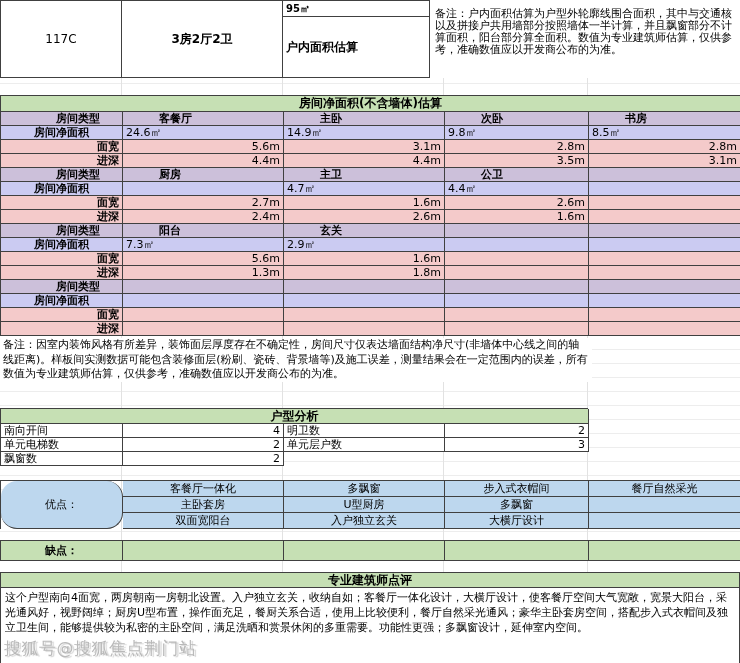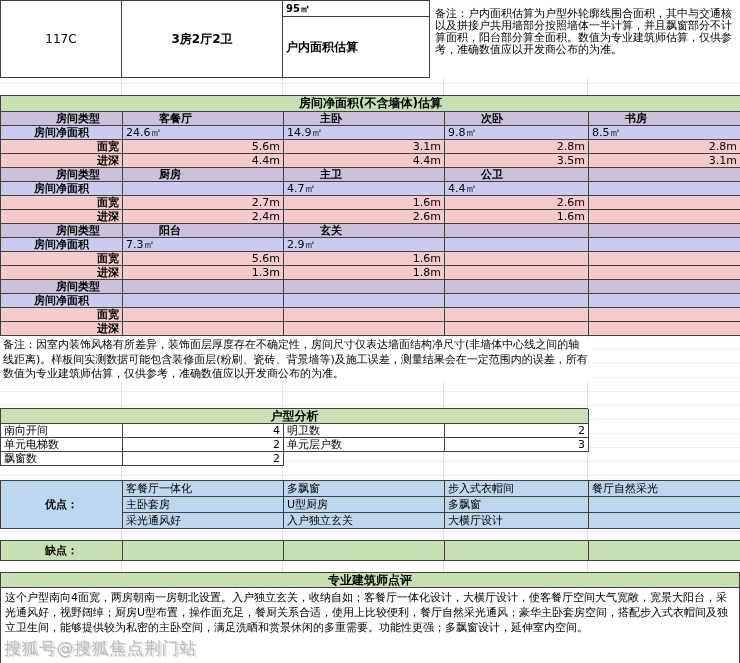--- a/index.html
+++ b/index.html
@@ -19,21 +19,21 @@
     font-size:11px; line-height:13px; padding:0 3px;
     overflow:hidden; white-space:nowrap;
   }
   .b { font-weight:bold; }
   .ctr { text-align:center; }
   .rt { text-align:right; }
   .bg-green { background:#c6e0b4; }
   .bg-lav   { background:#ccc0da;padding-left:36px; }
   .bg-per   { background:#cbcbf2; }
   .bg-pink  { background:#f4caca;text-align:right; }
-  .bg-blue  { background:#bdd7ee; }
+  .bg-blue  { background:#bdd7ee;text-align:center; }
   .bg-white { background:#fff; }
 
   
   .top { left:0; top:0; width:740px; height:78px; background:#fff;
          display:grid; grid-template-columns:122px 161px 147px 310px; grid-template-rows:17px 61px; }
   .c-unit  { grid-area:1/1/3/2; border:1px solid #404040; display:flex; align-items:center; justify-content:center; font-weight:normal; font-size:12px; }
   .c-layout{ grid-area:1/2/3/3; border:1px solid #404040; border-left:none; display:flex; align-items:center; justify-content:center; font-weight:bold; font-size:12px; }
   .c-area  { grid-area:1/3/2/4; border:1px solid #404040; border-left:none; font-size:10px; font-weight:bold; line-height:15px; padding:0 3px; }
   .c-arealabel { grid-area:2/3/3/4; border:1px solid #404040; border-left:none; border-top:none; display:flex; align-items:center; font-weight:bold; font-size:12px; padding:0 3px; }
   .c-note  { grid-area:1/4/3/5; padding:8px 6px 0 5px; font-size:11px; line-height:12px; white-space:normal; }
@@ -53,21 +53,21 @@
               grid-template-rows:15px 14px 14px 14px;
               border-top:1px solid #404040; border-left:1px solid #404040; }
   .analysis .atitle { grid-column:1/5; line-height:14px; font-size:12px; }
   .open { background:transparent; border-right:none; border-bottom:none; }
 
   
   .pros { left:0; top:480px; width:740px;
           display:grid; grid-template-columns:122px 161px 161px 144px 152px; grid-auto-rows:16px;
           border-top:1px solid #404040; border-left:1px solid #404040; }
   .pros .cell { line-height:15px; }
-  .plabel { grid-row:span 3; display:flex; align-items:center; justify-content:center; font-weight:bold; }
+  .plabel { grid-row:span 3; display:flex; align-items:center; justify-content:center; font-weight:normal;border-radius:16px; }
 
   
   .cons { left:0; top:540px; width:740px;
           display:grid; grid-template-columns:122px 161px 161px 144px 152px; grid-auto-rows:20px;
           border-top:1px solid #404040; border-left:1px solid #404040; }
   .cons .cell { line-height:19px; }
 
   
   .review { left:0; top:572px; width:740px; border-top:1px solid #404040; border-left:1px solid #404040; background:#fff; }
   .rtitle { height:15px; line-height:14px; font-size:12px; }
@@ -213,21 +213,21 @@
   <div class="abs pros">
     <div class="cell bg-blue plabel">优点：</div>
     <div class="cell bg-blue">客餐厅一体化</div>
     <div class="cell bg-blue">多飘窗</div>
     <div class="cell bg-blue">步入式衣帽间</div>
     <div class="cell bg-blue">餐厅自然采光</div>
     <div class="cell bg-blue">主卧套房</div>
     <div class="cell bg-blue">U型厨房</div>
     <div class="cell bg-blue">多飘窗</div>
     <div class="cell bg-blue"></div>
-    <div class="cell bg-blue">采光通风好</div>
+    <div class="cell bg-blue">双面宽阳台</div>
     <div class="cell bg-blue">入户独立玄关</div>
     <div class="cell bg-blue">大横厅设计</div>
     <div class="cell bg-blue"></div>
   </div>
 
   <div class="abs cons">
     <div class="cell bg-green b ctr">缺点：</div>
     <div class="cell bg-green"></div>
     <div class="cell bg-green"></div>
     <div class="cell bg-green"></div>

